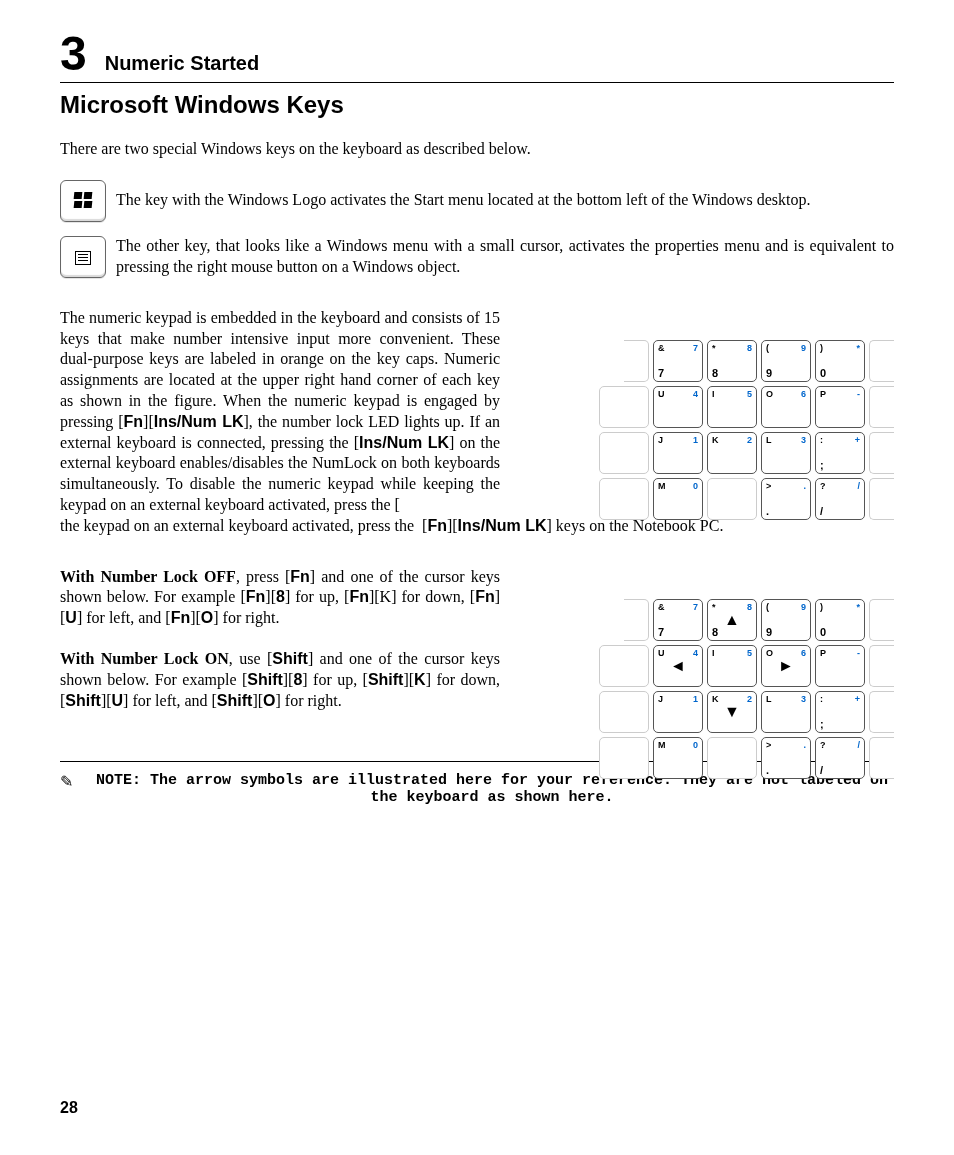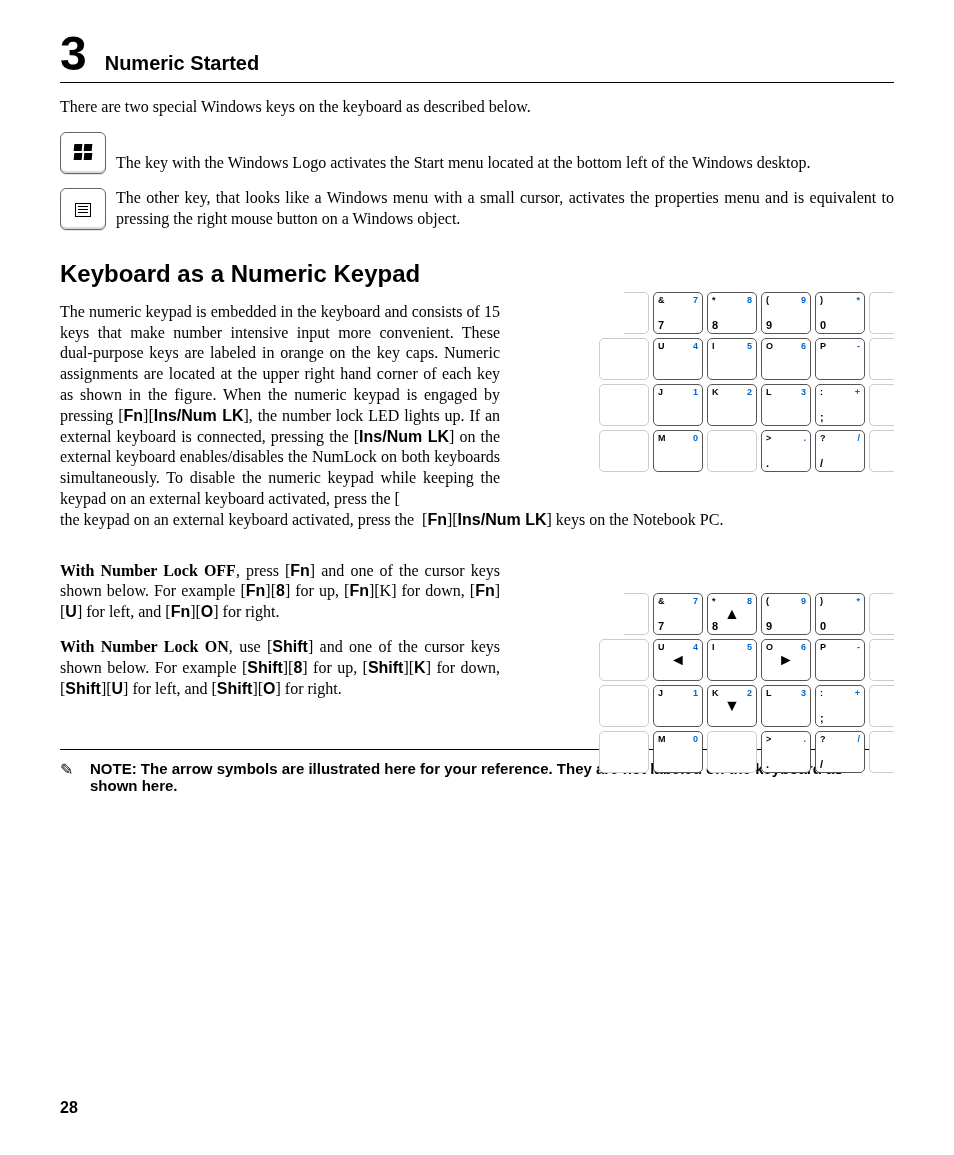--- a/index.html
+++ b/index.html
@@ -36,21 +36,21 @@
   }
   h2.section {
     font-family: Arial, Helvetica, sans-serif;
     font-size: 24px;
     font-weight: bold;
     margin: 8px 0 4px 0;
   }
   p.body {
     font-size: 16px;
     line-height: 1.3;
-    margin: 14px 0;
+    margin: 20px 0;
     text-align: justify;
   }
   .key-icon {
     display: inline-block;
     width: 44px;
     height: 40px;
     border: 1px solid #666;
     border-radius: 6px;
     box-shadow: inset 0 -2px 1px rgba(0,0,0,0.15), 0 1px 0 rgba(0,0,0,0.1);
     vertical-align: top;
@@ -77,21 +77,21 @@
   .menu-icon {
     display:inline-block;
     width:14px;height:12px;
     border:1px solid #000;
     position:relative;
     top:2px;
   }
   .menu-icon::before{content:"";position:absolute;top:2px;left:2px;right:2px;height:1px;background:#000;box-shadow:0 3px 0 #000,0 6px 0 #000;}
   .icon-row {
     display: flex;
-    align-items: flex-end;
+    align-items: center;
     margin: 14px 0;
   }
   .icon-row .text {
     flex: 1;
     font-size: 16px;
     line-height: 1.3;
     text-align: justify;
   }
   .two-col {
     position: relative;
@@ -178,62 +178,63 @@
     align-items: flex-start;
   }
   .note-icon {
     width: 20px;
     height: 20px;
     margin-right: 10px;
     display:inline-block;
     font-size:16px;
   }
   .note-text {
-    font-family: Liberation Sans, sans-serif;
+    font-family: Liberation Mono, monospace;
     font-weight: bold;
     font-size: 15px;
     flex: 1;
+    text-align: center;
   }
   .page-num {
     position: absolute;
     bottom: 38px;
     left: 60px;
     font-family: Arial, Helvetica, sans-serif;
     font-weight: bold;
     font-size: 16px;
   }
 </style>
 </head>
 <body>
 
 <div class="page">
 
   <div class="header">
     <span class="chapter-num">3</span>
     <span class="chapter-title">Numeric Started</span>
   </div>
 
+  <h2 class="section">Microsoft Windows Keys</h2>
   <p class="body">There are two special Windows keys on the keyboard as described below.</p>
 
   <div class="icon-row">
     <span class="key-icon">
       <span class="winlogo"><span class="a"></span><span class="b"></span><span class="c"></span><span class="d"></span></span>
     </span>
     <span class="text">The key with the Windows Logo activates the Start menu located at the bottom left of the Windows desktop.</span>
   </div>
 
   <div class="icon-row">
     <span class="key-icon">
       <span class="menu-icon"></span>
     </span>
     <span class="text">The other key, that looks like a Windows menu with a small cursor, activates the properties menu and is equivalent to pressing the right mouse button on a Windows object.</span>
   </div>
 
   <div class="two-col" style="margin-top:30px;">
-    <h2 class="section">Keyboard as a Numeric Keypad</h2>
     <p class="body" style="width:100%;">
       <span class="text-col" style="display:block;float:left;">
         <span>The numeric keypad is embedded in the keyboard and consists of 15 keys that make number intensive input more convenient. These dual-purpose keys are labeled in orange on the key caps. Numeric assignments are located at the upper right hand corner of each key as shown in the figure. When the numeric keypad is engaged by pressing [</span><span class="bold-sans">Fn</span><span>][</span><span class="bold-sans">Ins/Num LK</span><span>], the number lock LED lights up. If an external keyboard is connected, pressing the [</span><span class="bold-sans">Ins/Num LK</span><span>] on the external keyboard enables/disables the NumLock on both keyboards simultaneously. To disable the numeric keypad while keeping the keypad on an external keyboard activated, press the  [</span>
       </span>
       <span style="display:block;clear:both;"></span>
       <span>the keypad on an external keyboard activated, press the &nbsp;[</span><span class="bold-sans">Fn</span><span>][</span><span class="bold-sans">Ins/Num LK</span><span>] keys on the Notebook PC.</span>
     </p>
 
     <div class="keypad" id="keypad1">
         <div class="kp-row" style="margin-left: 0px;">

